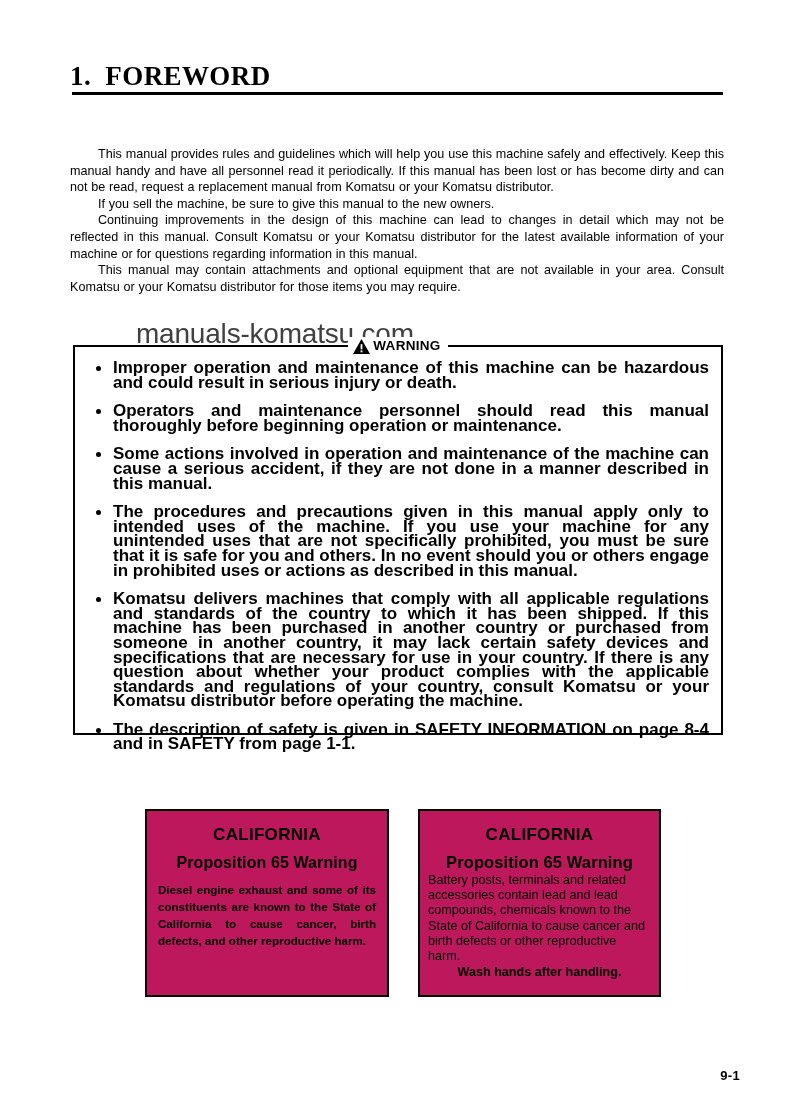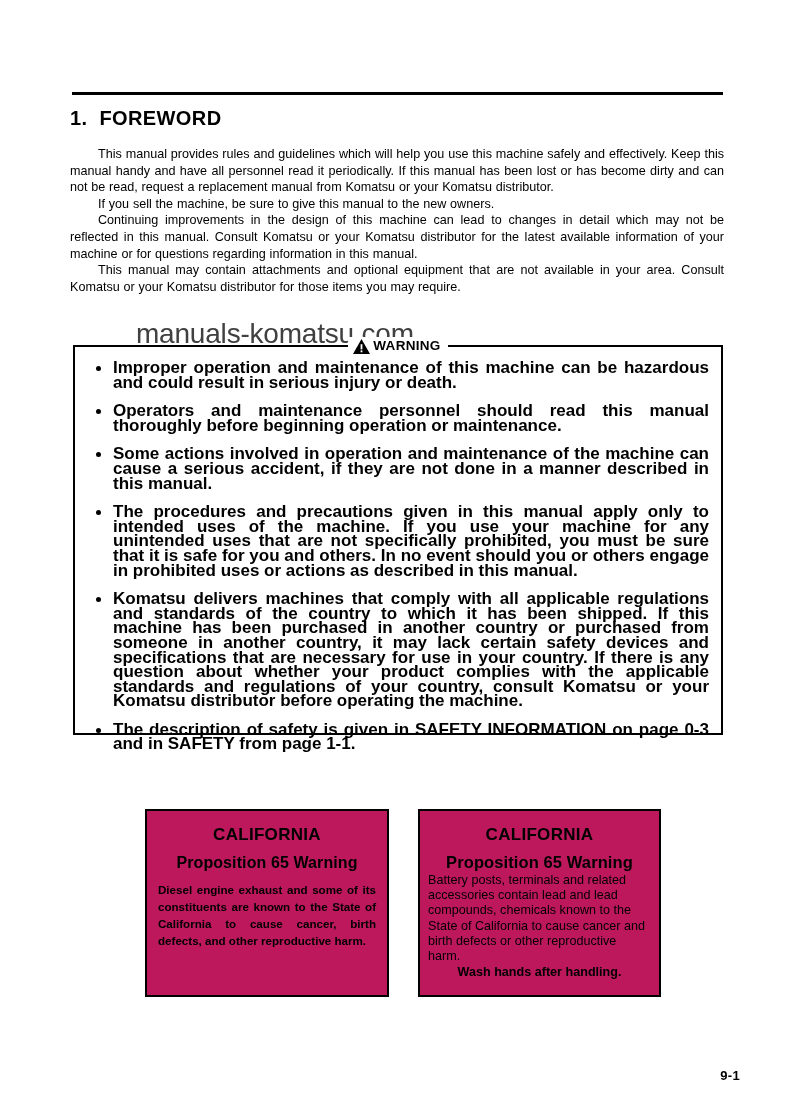--- a/index.html
+++ b/index.html
@@ -25,27 +25,26 @@
   }
 
   
   .section-heading {
     position: absolute;
     left: 70px;
     top: 62px;
     width: 654px;
   }
   .section-heading .title {
-    font-size: 20px;
+    font-size: 27px;
     font-weight: bold;
     letter-spacing: 0.4px;
     line-height: 1.05;
     white-space: pre;
-    font-family: Liberation Sans, sans-serif;
-    margin-top: 46px;
+    font-family: Liberation Serif, serif;
   }
   .heading-rule {
     position: absolute;
     left: 72px;
     top: 92px;
     width: 651px;
     height: 3px;
     background: #000;
   }
 
@@ -260,21 +259,21 @@
       <div class="wl-item">
         <span class="wl-bullet"></span>
         <span>The procedures and precautions given in this manual apply only to intended uses of the machine. If you use your machine for any unintended uses that are not specifically prohibited, you must be sure that it is safe for you and others. In no event should you or others engage in prohibited uses or actions as described in this manual.</span>
       </div>
       <div class="wl-item">
         <span class="wl-bullet"></span>
         <span>Komatsu delivers machines that comply with all applicable regulations and standards of the country to which it has been shipped. If this machine has been purchased in another country or purchased from someone in another country, it may lack certain safety devices and specifications that are necessary for use in your country. If there is any question about whether your product complies with the applicable standards and regulations of your country, consult Komatsu or your Komatsu distributor before operating the machine.</span>
       </div>
       <div class="wl-item">
         <span class="wl-bullet"></span>
-        <span>The description of safety is given in SAFETY INFORMATION on page 0-3 and in SAFETY from page 1-1.</span>
+        <span>The description of safety is given in SAFETY INFORMATION on page 8-4 and in SAFETY from page 1-1.</span>
       </div>
     </div>
   </div>
 
   <div class="warning-header">
     <div class="gap">
       <span class="warning-tri">
         <svg width="17" height="15" viewBox="0 0 17 15" xmlns="http://www.w3.org/2000/svg">
           <polygon points="8.5,0 17,15 0,15" fill="#000"></polygon>
           <rect x="7.6" y="5.2" width="1.8" height="5.2" fill="#fff"></rect>

